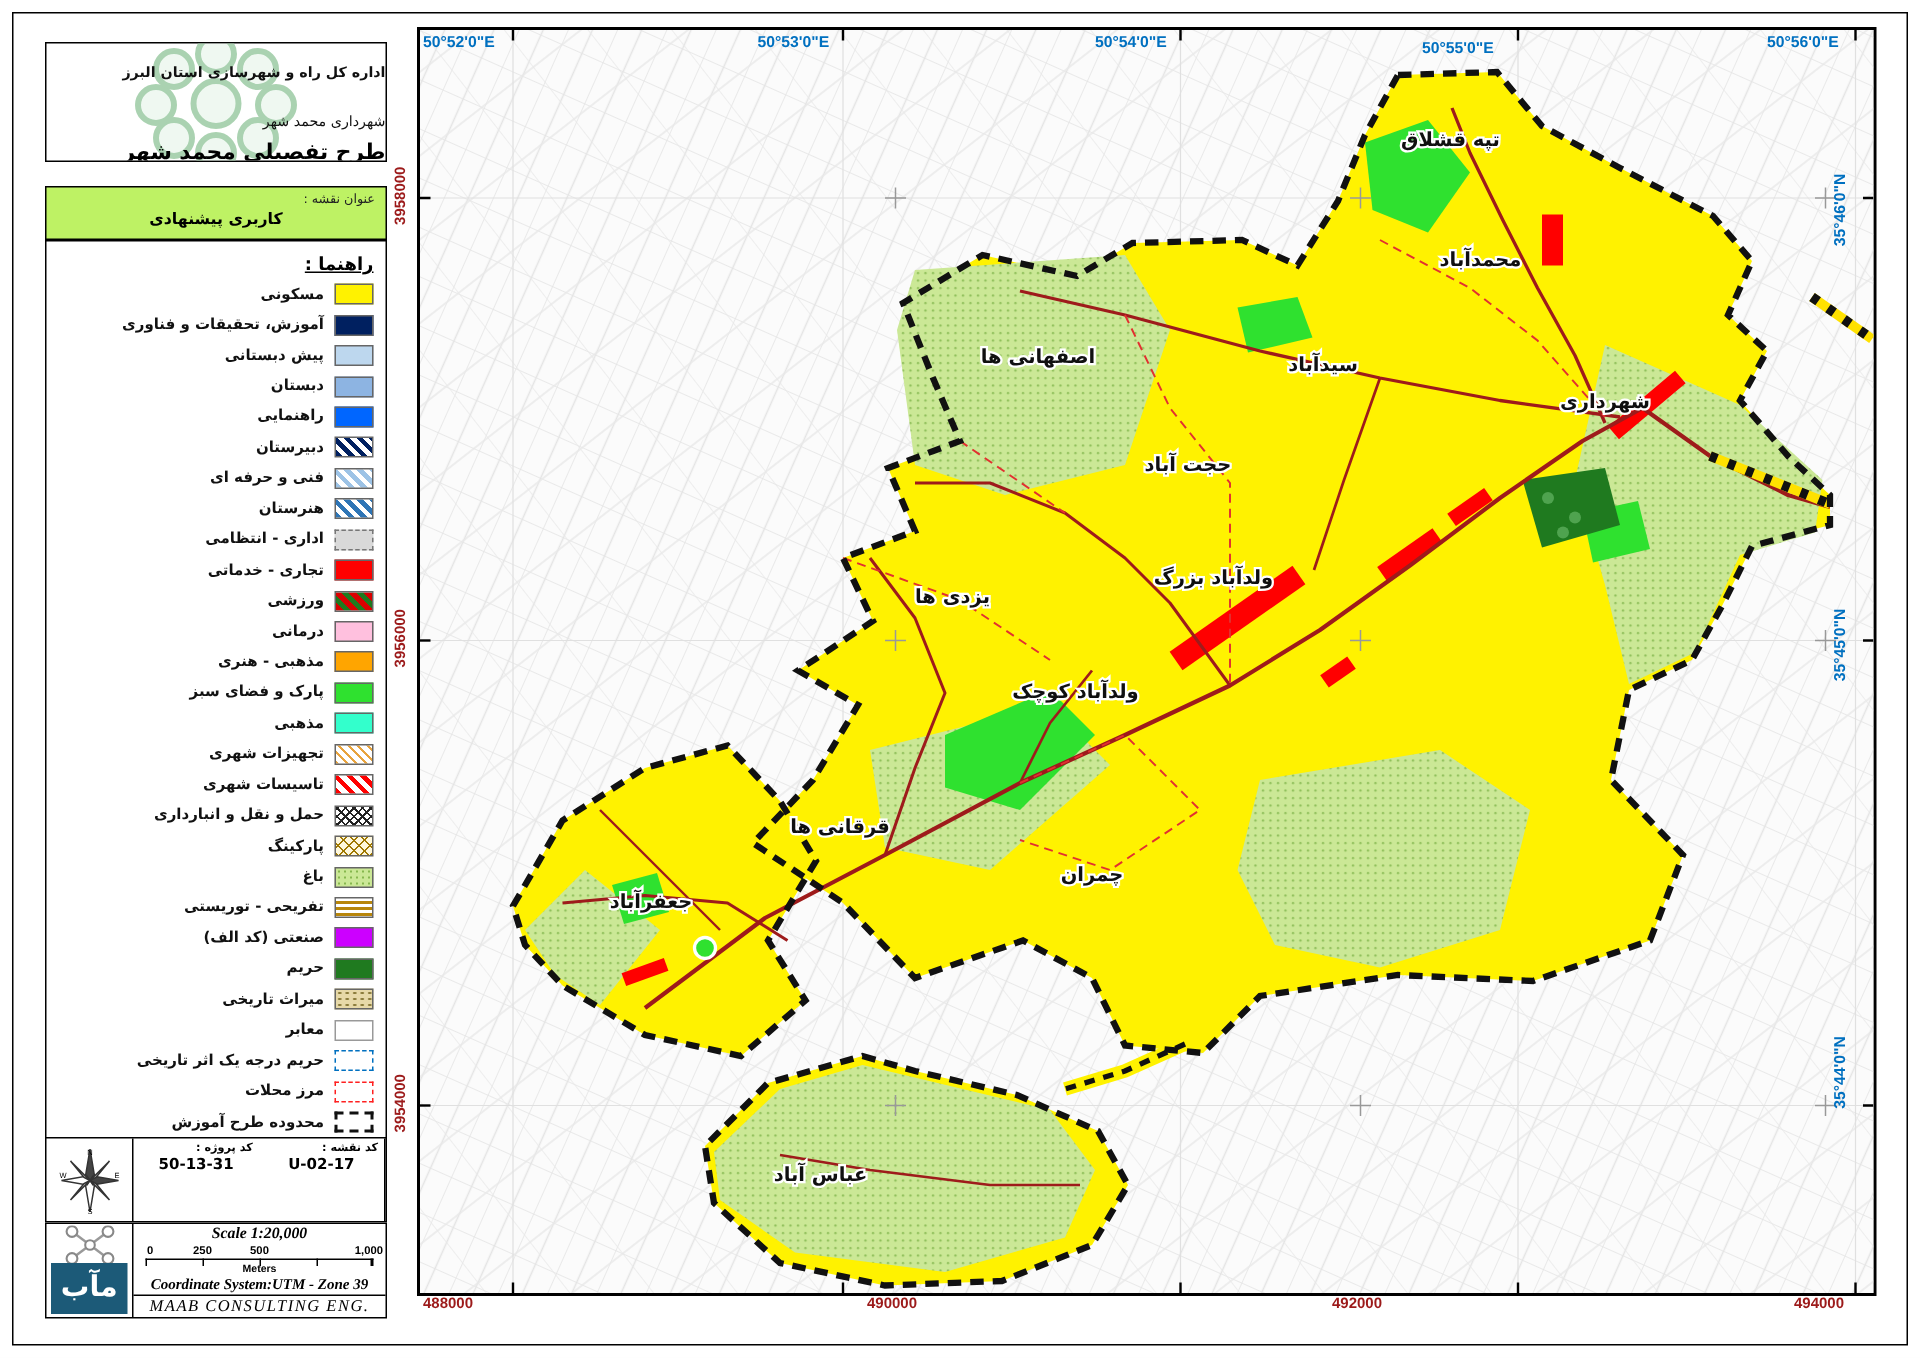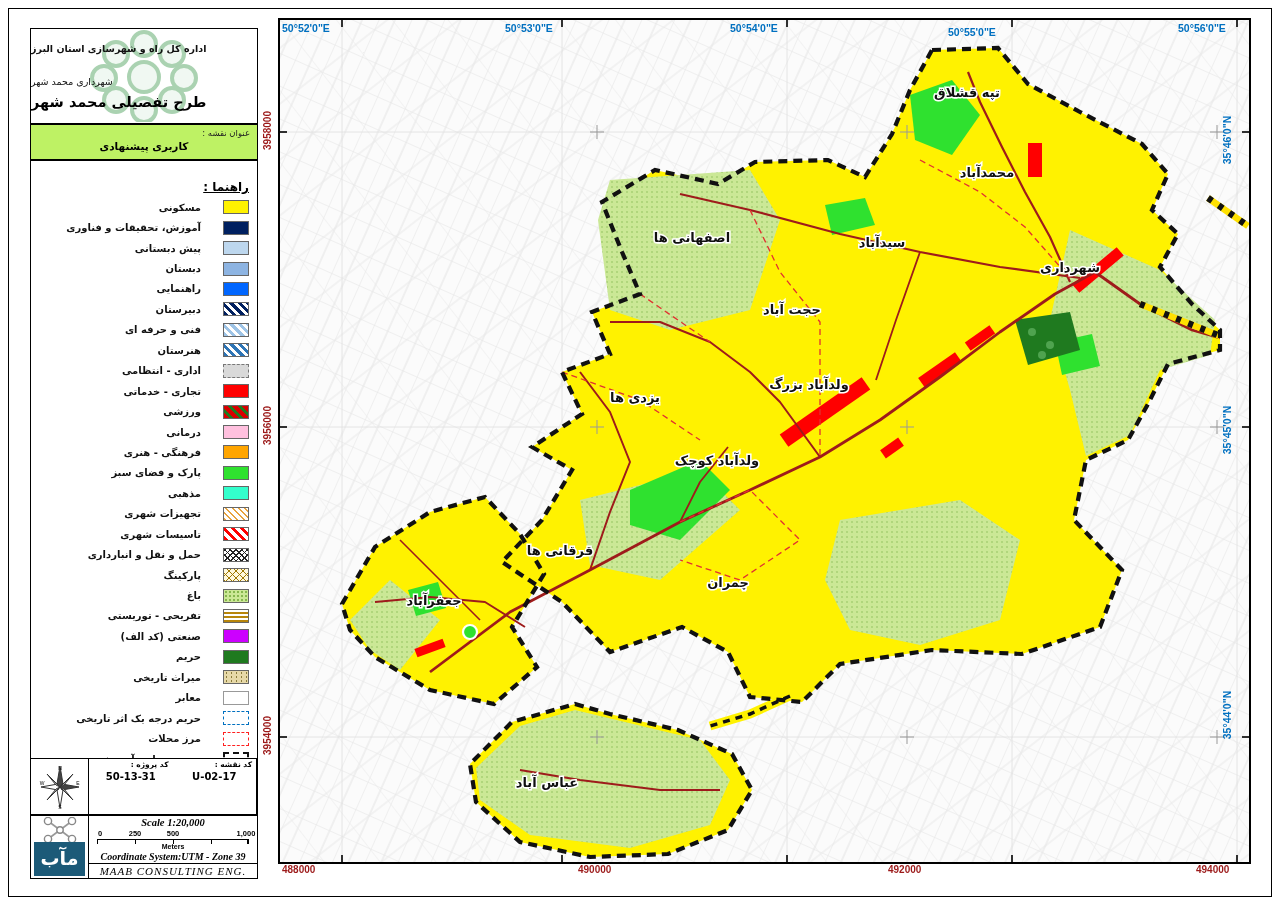--- a/index.html
+++ b/index.html
@@ -1,31 +1,31 @@
 <!DOCTYPE html>
 <html><head>
 <meta charset="utf-8">
 <style>
   html,body{margin:0;padding:0;background:#fff;width:1280px;height:905px;overflow:hidden;}
   body{font-family:"DejaVu Sans",sans-serif;position:relative;}
   .page-border{position:absolute;left:8px;top:8px;width:1262px;height:887px;border:1.5px solid #000;}
   
   .panel-box{position:absolute;left:30px;width:228px;border:1.5px solid #000;background:#fff;box-sizing:border-box;direction:rtl;}
-  .hdr-box{top:28px;height:96px;text-align:left;overflow:hidden;}
+  .hdr-box{top:28px;height:80px;text-align:right;overflow:hidden;}
   .hdr-logo{position:absolute;left:50%;top:50%;transform:translate(-50%,-50%);opacity:.85;}
   .hdr-lines{position:relative;z-index:2;padding-top:14px;}
   .hdr-l1{font-size:9.5px;font-weight:bold;color:#111;}
   .hdr-l2{font-size:9.5px;color:#111;margin-top:22px;}
   .hdr-l3{font-size:14.5px;font-weight:bold;color:#000;margin-top:7px;}
   .title-box{top:124px;height:36px;background:#bef264;}
   .title-label{font-size:8.5px;color:#222;text-align:right;padding:3px 7px 0 0;}
   .title-value{font-size:10.5px;font-weight:bold;text-align:center;margin-top:2px;}
-  .legend-box{top:160px;height:672px;padding:19px 8px 0 4px;}
+  .legend-box{top:160px;height:672px;padding:8px 8px 0 4px;}
   .legend-title{font-size:12px;font-weight:bold;text-decoration:underline;margin-bottom:3px;}
-  .lg-row{display:flex;align-items:center;height:20.45px;gap:22px;}
+  .lg-row{display:flex;align-items:center;height:20.45px;gap:7px;}
   .lg-label{font-size:10px;font-weight:bold;color:#111;white-space:nowrap;}
   .chip{width:26px;height:14px;border:1px solid #666;flex:0 0 auto;box-sizing:border-box;}
   .chip-residential{background:#FFF200;}
   .chip-edu-research{background:#002060;}
   .chip-preschool{background:#BDD7EE;}
   .chip-primary-school{background:#8DB4E2;}
   .chip-middle-school{background:#0066FF;}
   .chip-high-school{background:repeating-linear-gradient(45deg,#002060 0 3px,#fff 3px 6px);}
   .chip-technical{background:repeating-linear-gradient(45deg,#9DC3E6 0 3px,#fff 3px 6px);}
   .chip-art-school{background:repeating-linear-gradient(45deg,#2E75B6 0 3px,#fff 3px 6px);}
@@ -170,21 +170,21 @@
     <span class="lg-label">ورزشی</span>
   </div>
 
   <div class="lg-row">
     <span class="chip chip-medical"></span>
     <span class="lg-label">درمانی</span>
   </div>
 
   <div class="lg-row">
     <span class="chip chip-cultural"></span>
-    <span class="lg-label">فرهنگی - هنری</span>
+    <span class="lg-label">مذهبی - هنری</span>
   </div>
 
   <div class="lg-row">
     <span class="chip chip-park"></span>
     <span class="lg-label">پارک و فضای سبز</span>
   </div>
 
   <div class="lg-row">
     <span class="chip chip-religious"></span>
     <span class="lg-label">مذهبی</span>

